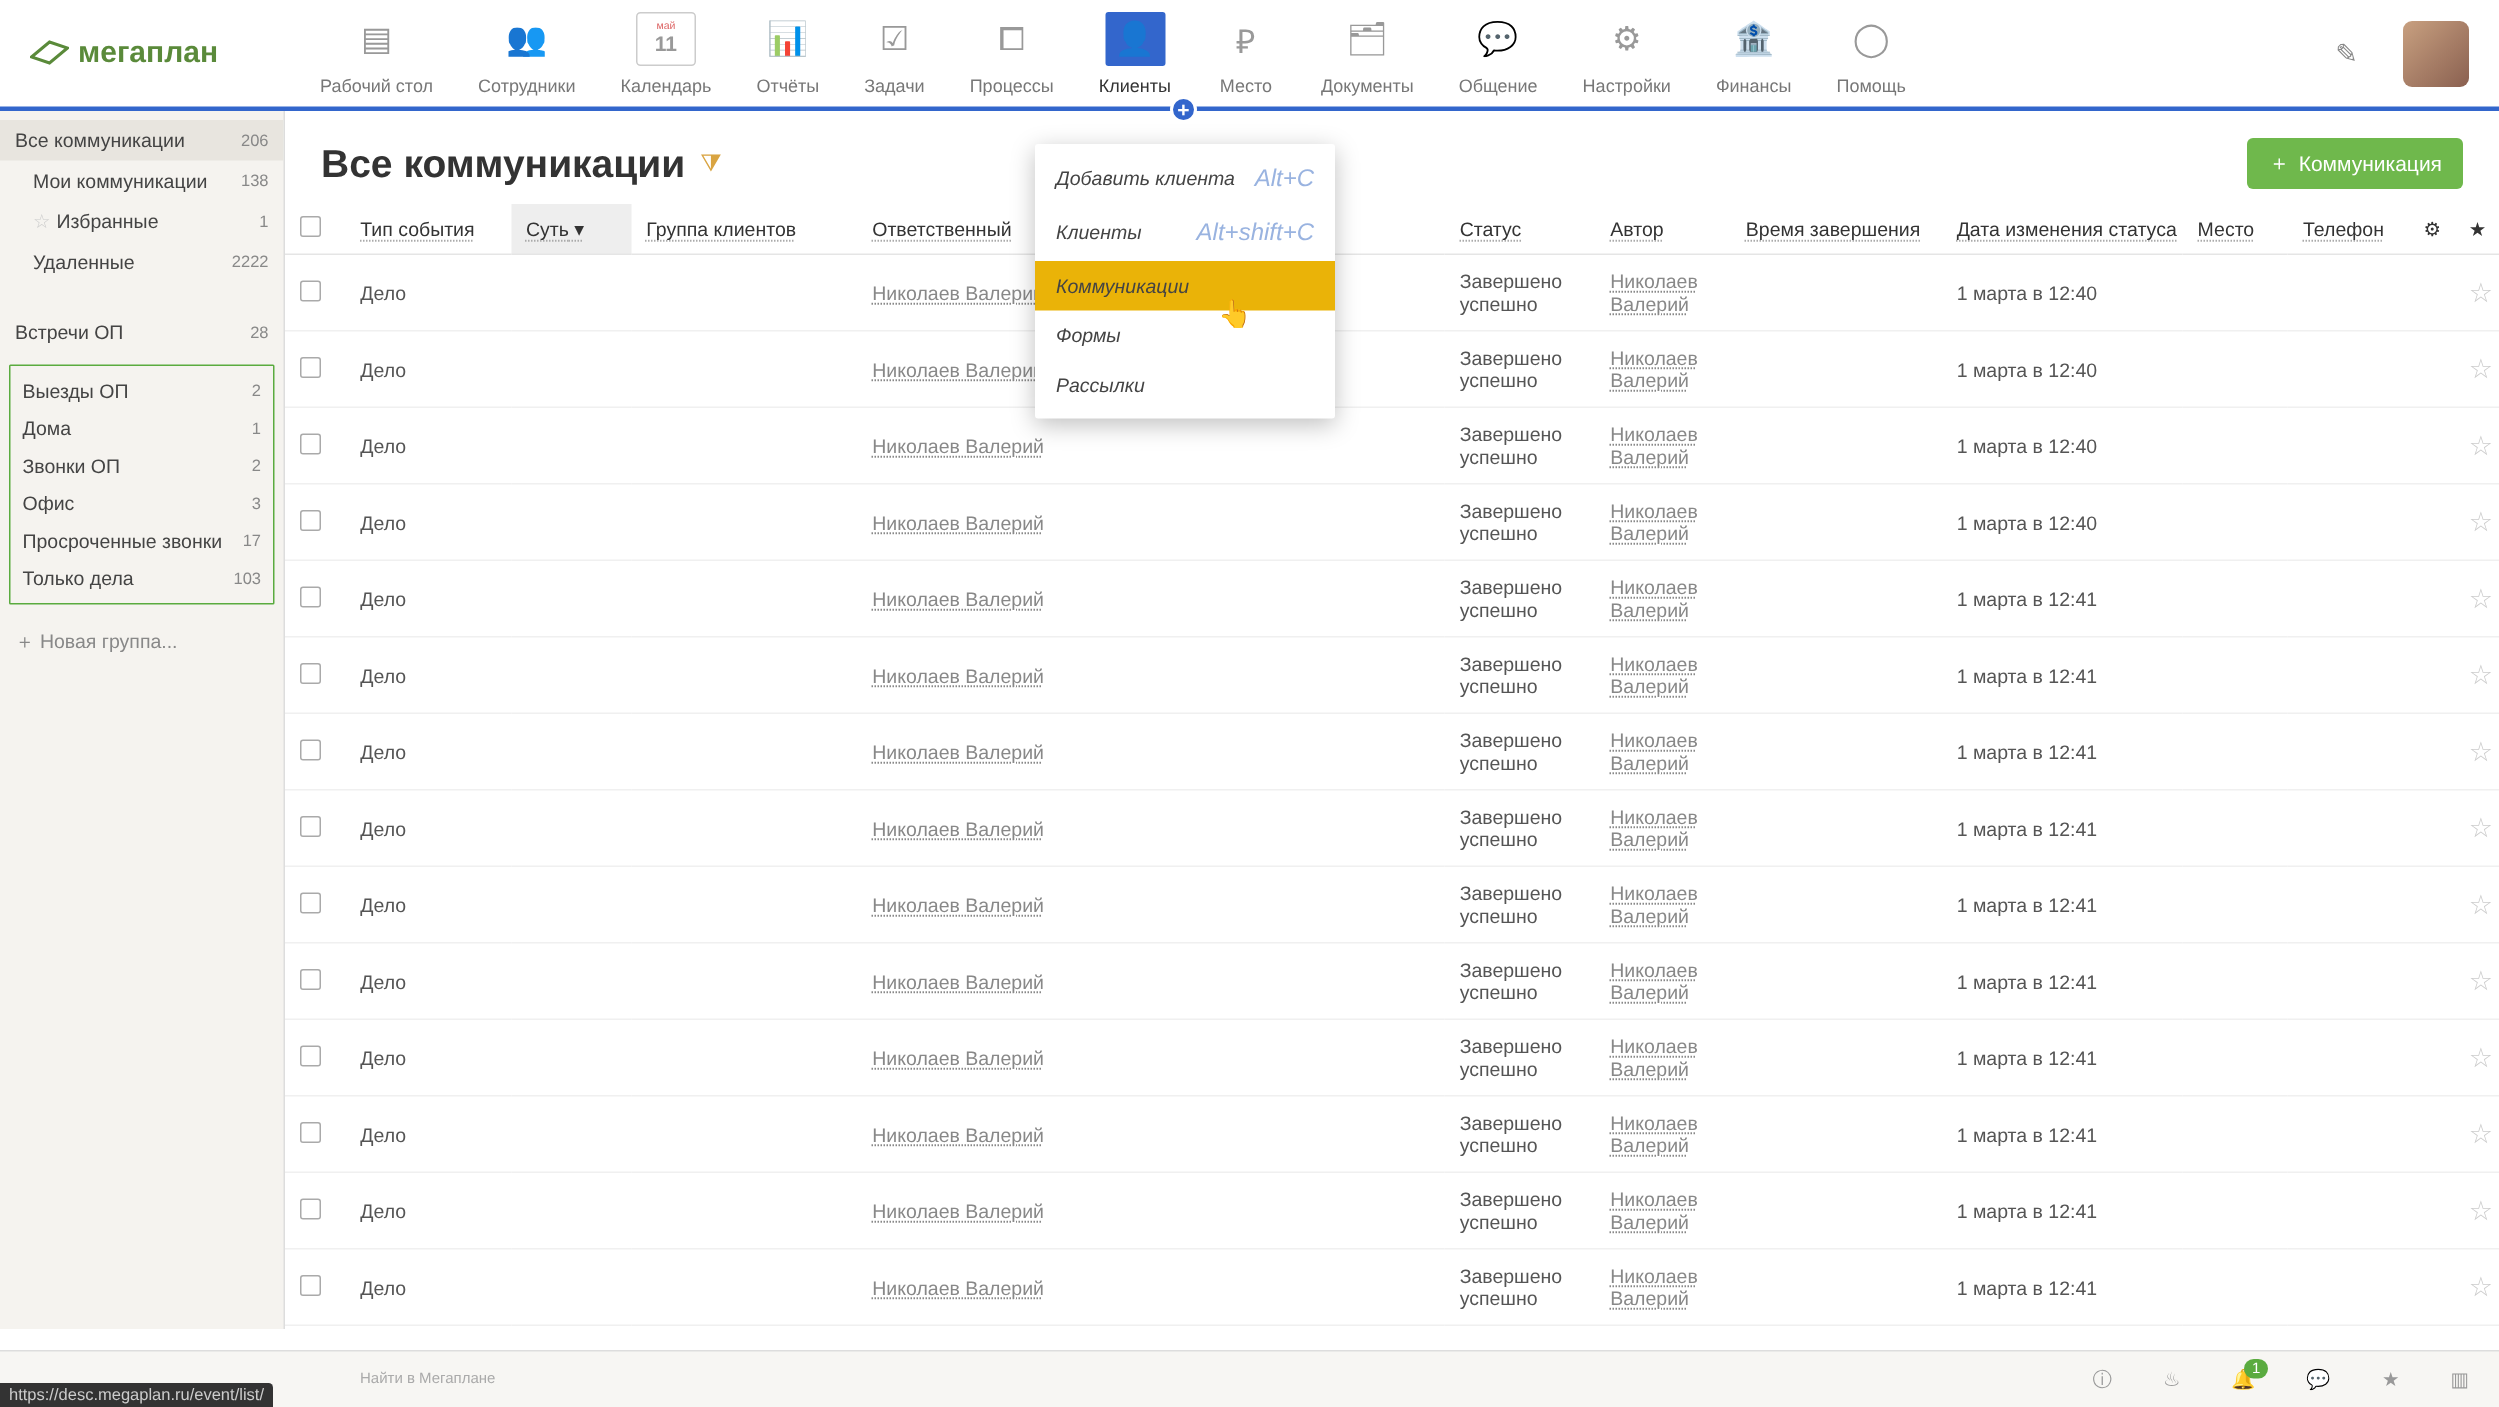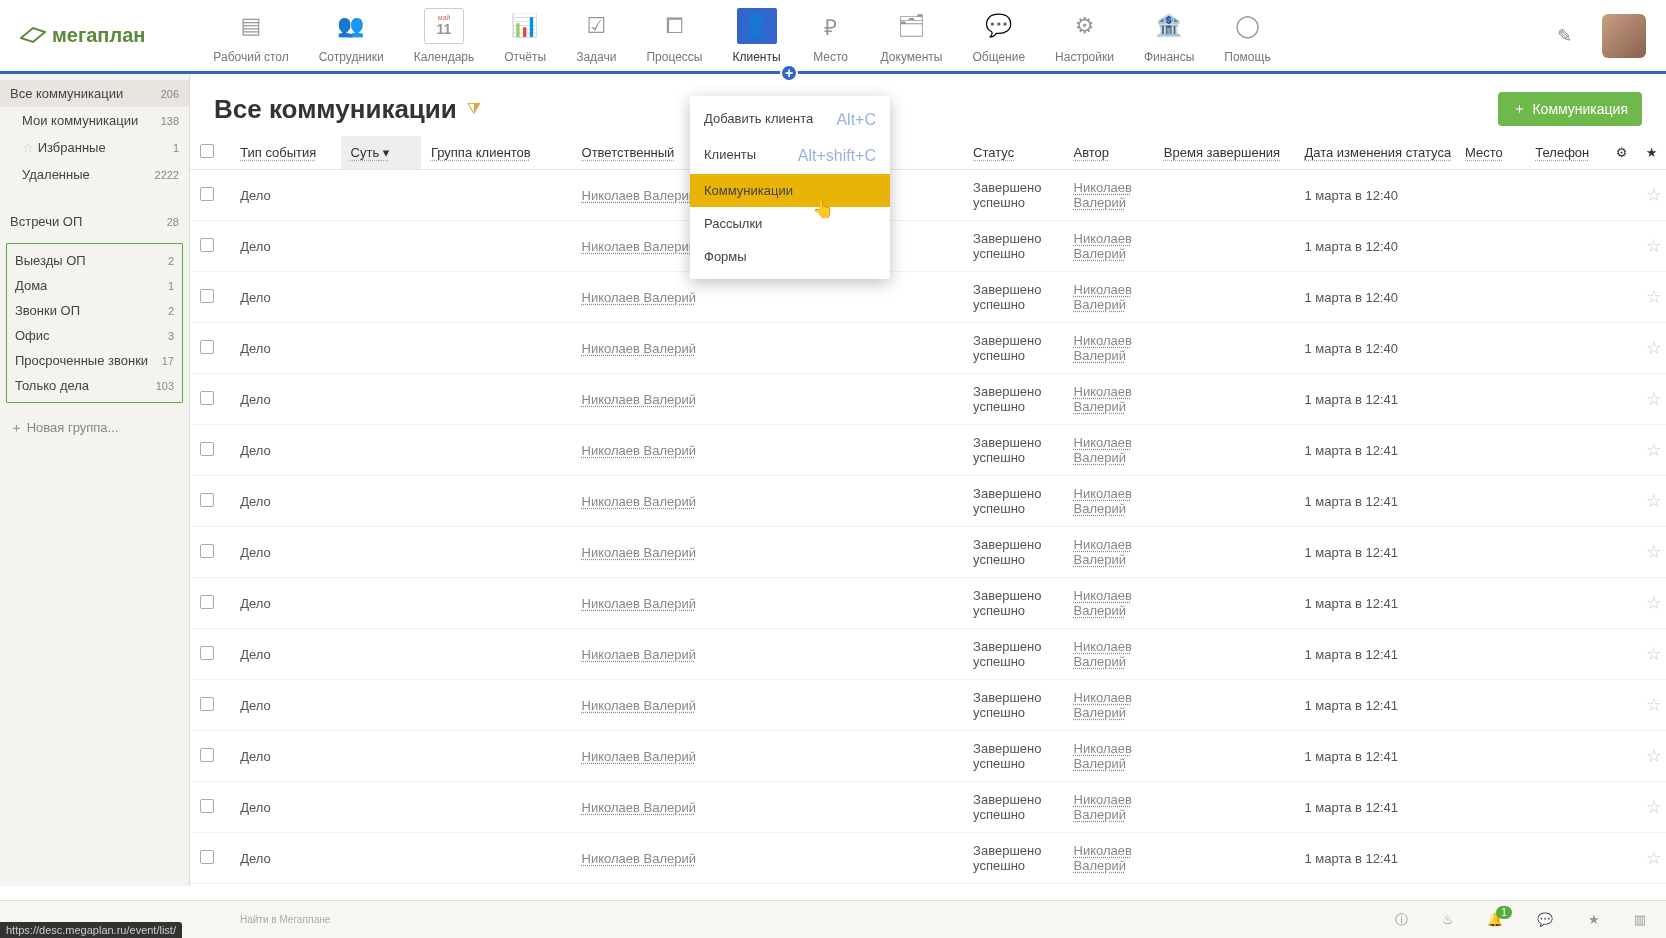--- a/index.html
+++ b/index.html
@@ -36,21 +36,21 @@
 th { text-align:left; font-weight:normal; padding:8px 10px; border-bottom:1px solid #e5e5e5; color:#333; font-size:13px; white-space:nowrap; text-decoration:underline dotted #aaa; text-underline-offset:3px; cursor:pointer;}
 th.nound { text-decoration:none;}
 th.active-sort { background:#eee;}
 td { padding:10px 10px; border-bottom:1px solid #f0f0f0; font-size:13px; color:#555; vertical-align:middle;}
 .link { color:#888; text-decoration:underline dotted; text-underline-offset:2px; cursor:pointer;}
 .chk { width:14px; height:14px; border:1px solid #aaa; border-radius:2px; display:inline-block; cursor:pointer;}
 .star { color:#ccc; font-size:18px; cursor:pointer;}
 .col-chk{width:40px;} .col-type{width:110px;} .col-sub{width:80px;} .col-grp{width:150px;} .col-resp{width:200px;} .col-gap{width:190px;} .col-stat{width:100px;} .col-auth{width:90px;} .col-time{width:140px;} .col-date{width:160px;} .col-place{width:70px;} .col-tel{width:80px;} .col-gear{width:30px;} .col-star{width:30px;}
 
 .dropdown { position:absolute; left:690px; top:96px; width:200px; background:#fff; box-shadow:0 4px 16px rgba(0,0,0,0.25); border-radius:2px; z-index:50; padding:6px 0;}
-.dd-item { display:flex; justify-content:space-between; padding:9px 14px; font-size:13px; cursor:pointer; color:#444;}
+.dd-item { display:flex; justify-content:space-between; padding:9px 14px; font-size:13px; cursor:pointer; color:#444;font-style:italic;}
 .dd-item.hov { background:#eab308;}
 .dd-short { color:#99b3e0; font-size:16px;}
 
 .footer { position:absolute; bottom:0; left:0; right:0; height:38px; background:#f7f6f3; border-top:1px solid #ddd; display:flex; align-items:center; padding:0 20px;}
 .search-footer { color:#aaa; font-size:10px; margin-left:220px;}
 .footer-icons { margin-left:auto; display:flex; gap:34px; align-items:center; color:#999;}
 .bell-wrap { position:relative;}
 .bell-badge { position:absolute; top:-6px; right:-8px; background:#5aab3f; color:#fff; border-radius:8px; font-size:10px; padding:1px 5px;}
 
 .status-line { position:absolute; bottom:0; left:0; background:#333; color:#ccc; font-size:11px; padding:2px 6px; border-top-right-radius:3px;}
@@ -468,24 +468,24 @@
       <span class="dd-short">Alt+C</span>
     </div>
     <div class="dd-item">
       <span>Клиенты</span>
       <span class="dd-short">Alt+shift+C</span>
     </div>
     <div class="dd-item hov">
       <span>Коммуникации</span>
     </div>
     <div class="dd-item">
+      <span>Формы</span>
+    </div>
+    <div class="dd-item">
       <span>Рассылки</span>
-    </div>
-    <div class="dd-item">
-      <span>Формы</span>
     </div>
   </div>
 <div class="cursor-icon">👆</div>
 
 <div class="footer">
   <span class="search-footer">Найти в Мегаплане</span>
   <div class="footer-icons">
     <span>ⓘ</span>
     <span>♨</span>
     <span class="bell-wrap">🔔<span class="bell-badge">1</span></span>

